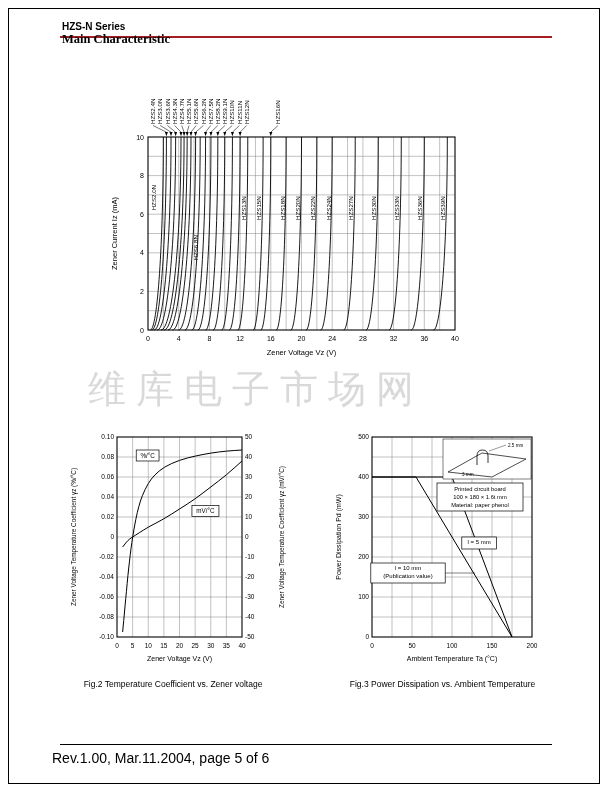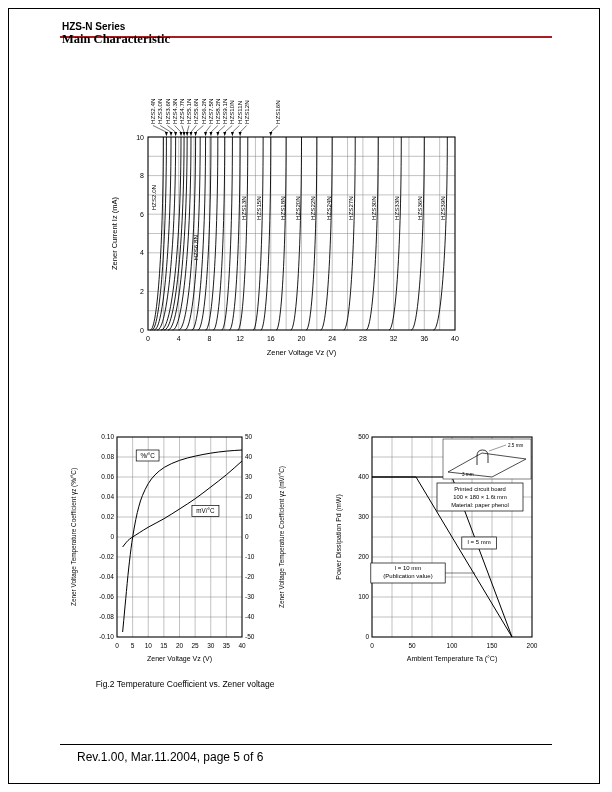--- a/index.html
+++ b/index.html
@@ -9,26 +9,26 @@
   .header-title{position:absolute;left:62px;top:21px;font-size:10px;font-weight:bold}
   .header-rule{position:absolute;left:60px;top:36px;width:492px;height:2px;background:#a61e22}
   .section-title{position:absolute;left:62px;top:32px;font-size:12.5px;font-weight:bold;
                  font-family:"Liberation Serif",serif}
   svg{position:absolute}
   #fig1{left:85px;top:80px}
   #fig2{left:60px;top:425px}
   #fig3{left:325px;top:425px}
   .caption{position:absolute;font-size:8.5px;text-align:center;z-index:3}
   .cap1{left:85px;top:371px;width:390px}
-  .cap2{left:60px;top:679px;width:250px}
+  .cap2{left:48px;top:679px;width:250px}
   .cap3{left:325px;top:679px;width:235px}
   .watermark{position:absolute;left:88px;top:364px;font-size:38px;letter-spacing:10px;
              color:rgba(185,185,185,0.55);white-space:nowrap;pointer-events:none;z-index:2}
   .footer-rule{position:absolute;left:60px;top:744px;width:492px;height:1px;background:#000}
-  .footer-text{position:absolute;left:77px;top:750px;font-size:12px}
+  .footer-text{position:absolute;left:52px;top:750px;font-size:14px}
   .logo{position:absolute;left:0;right:0;top:753px;text-align:center}
   .logo-text{display:inline-block;font-size:12.5px;font-weight:bold;letter-spacing:2.5px;color:#3c3a7a}
   .logo-text::first-letter{color:#c8102e;font-size:15px}
 </style>
 </head>
 <body>
 
 <div class="page">
   <div class="frame"></div>
 
@@ -169,20 +169,21 @@
       <path d="M 280.96999999999997 250 C 287.724 250 293.25 163.14999999999998 293.25 57" fill="none" stroke="#000" stroke-width="0.9"></path>
       <text x="290.84499999999997" y="139.98999999999998" font-size="6.2" text-anchor="start" fill="#000" font-family="Liberation Sans, sans-serif" transform="rotate(-90 290.84499999999997 139.98999999999998)">HZS30N</text>
       <path d="M 303.995 250 C 310.74899999999997 250 316.275 163.14999999999998 316.275 57" fill="none" stroke="#000" stroke-width="0.9"></path>
       <text x="313.86999999999995" y="139.98999999999998" font-size="6.2" text-anchor="start" fill="#000" font-family="Liberation Sans, sans-serif" transform="rotate(-90 313.86999999999995 139.98999999999998)">HZS33N</text>
       <path d="M 326.25249999999994 250 C 333.42862499999995 250 339.3 163.14999999999998 339.3 57" fill="none" stroke="#000" stroke-width="0.9"></path>
       <text x="336.895" y="139.98999999999998" font-size="6.2" text-anchor="start" fill="#000" font-family="Liberation Sans, sans-serif" transform="rotate(-90 336.895 139.98999999999998)">HZS36N</text>
       <path d="M 348.51000000000005 250 C 356.10825 250 362.325 163.14999999999998 362.325 57" fill="none" stroke="#000" stroke-width="0.9"></path>
       <text x="359.91999999999996" y="139.98999999999998" font-size="6.2" text-anchor="start" fill="#000" font-family="Liberation Sans, sans-serif" transform="rotate(-90 359.91999999999996 139.98999999999998)">HZS39N</text>
     </svg>
 
+  <div class="watermark">维库电子市场网</div>
 
   <svg id="fig2" width="250" height="250" viewBox="0 0 250 250">
       <g stroke="#777" stroke-width="0.45">
         <line x1="72.625" x2="72.625" y1="12" y2="212"></line>
         <line x1="88.25" x2="88.25" y1="12" y2="212"></line>
         <line x1="103.875" x2="103.875" y1="12" y2="212"></line>
         <line x1="119.5" x2="119.5" y1="12" y2="212"></line>
         <line x1="135.125" x2="135.125" y1="12" y2="212"></line>
         <line x1="150.75" x2="150.75" y1="12" y2="212"></line>
         <line x1="166.375" x2="166.375" y1="12" y2="212"></line>
@@ -287,16 +288,17 @@
         <text x="155" y="74" font-size="5.8" text-anchor="middle" fill="#000" font-family="Liberation Sans, sans-serif">100 × 180 × 1.6t mm</text>
         <text x="155" y="82" font-size="5.8" text-anchor="middle" fill="#000" font-family="Liberation Sans, sans-serif">Material: paper phenol</text>
       </g>
       <rect x="136.79999999999998" y="112" width="34.8" height="12" fill="#fff" stroke="#000" stroke-width="0.7"></rect>
       <text x="154.2" y="119.2" font-size="6" text-anchor="middle" fill="#000" font-family="Liberation Sans, sans-serif">l = 5 mm</text>
       <line x1="120.2" y1="148" x2="150.2" y2="148" stroke="#000" stroke-width="0.5"></line>
       <rect x="45.8" y="138" width="74.4" height="20" fill="#fff" stroke="#000" stroke-width="0.7"></rect>
       <text x="83" y="145.2" font-size="6" text-anchor="middle" fill="#000" font-family="Liberation Sans, sans-serif">l = 10 mm</text>
       <text x="83" y="153" font-size="6" text-anchor="middle" fill="#000" font-family="Liberation Sans, sans-serif">(Publication value)</text>
     </svg>
+  <div class="caption cap3">Fig.3  Power Dissipation vs. Ambient Temperature</div>
 
   <div class="footer-rule"></div>
   <div class="footer-text">Rev.1.00,  Mar.11.2004,  page 5 of 6</div>
 </div>
 
 </body></html>

